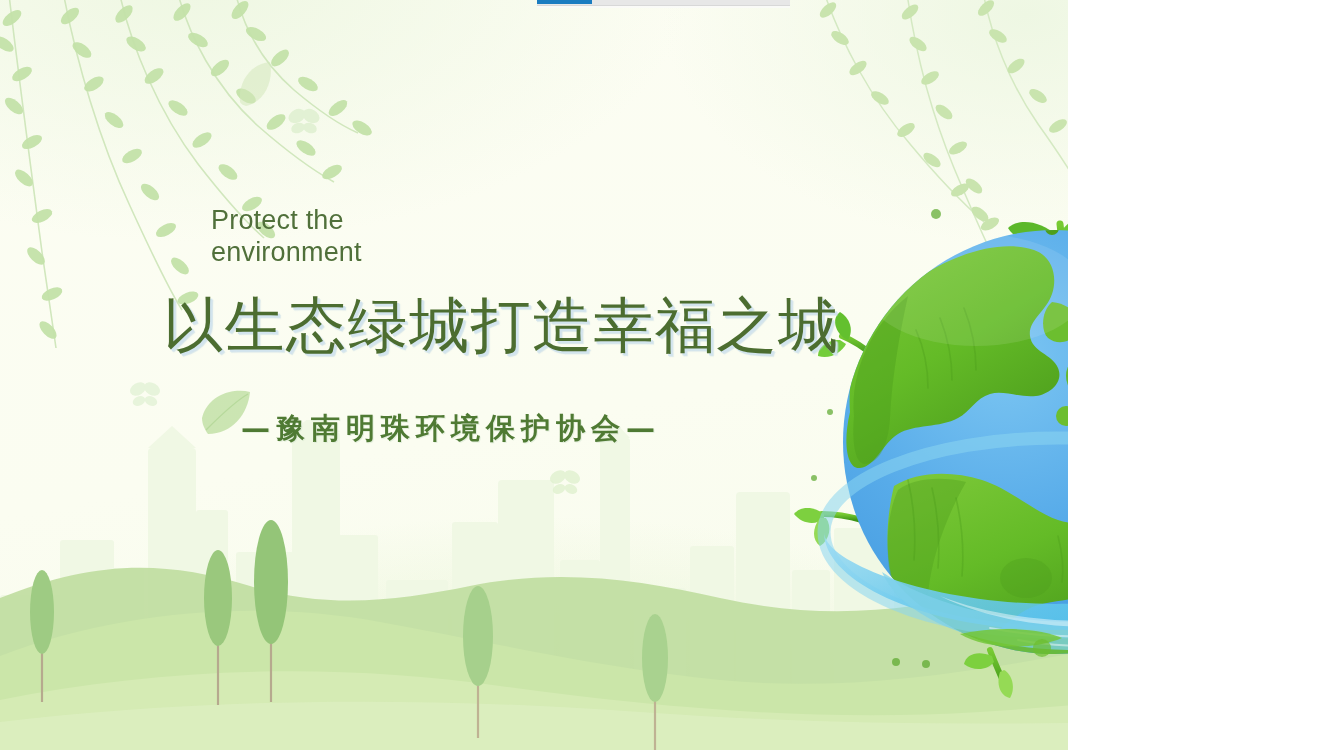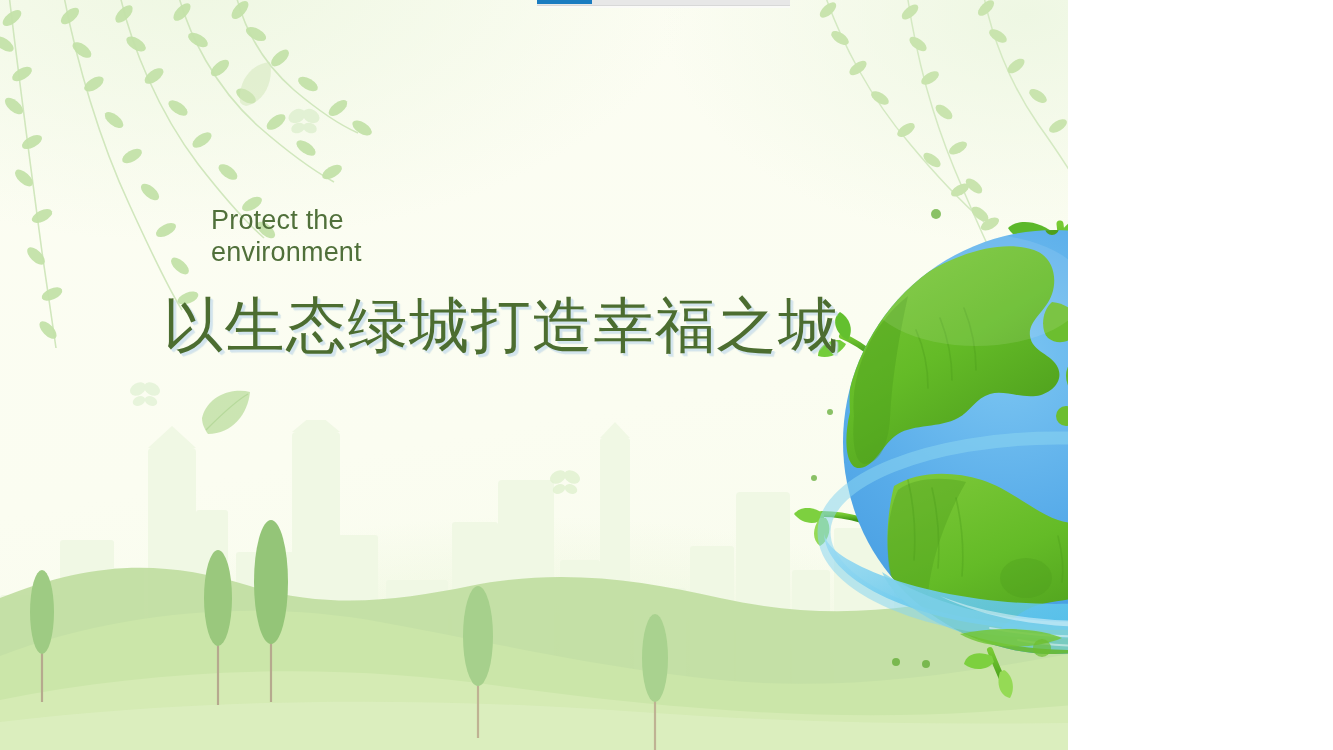--- a/index.html
+++ b/index.html
@@ -561,20 +561,21 @@
       <circle cx="136" cy="484" r="4"></circle>
       <circle cx="458" cy="188" r="3"></circle>
       <circle cx="500" cy="196" r="3"></circle>
     </g>
   </svg>
 
   <div class="text-block">
     <div class="eyebrow" style="white-space: pre-line;">Protect the
 environment</div>
     <h1 class="main-title">以生态绿城打造幸福之城</h1>
+    <div class="sub-title">—豫南明珠环境保护协会—</div>
   </div>
 
   <div class="top-strip">
     <div class="panel"></div>
     <div class="track"></div>
     <div class="fill"></div>
   </div>
 
 </div>
 

